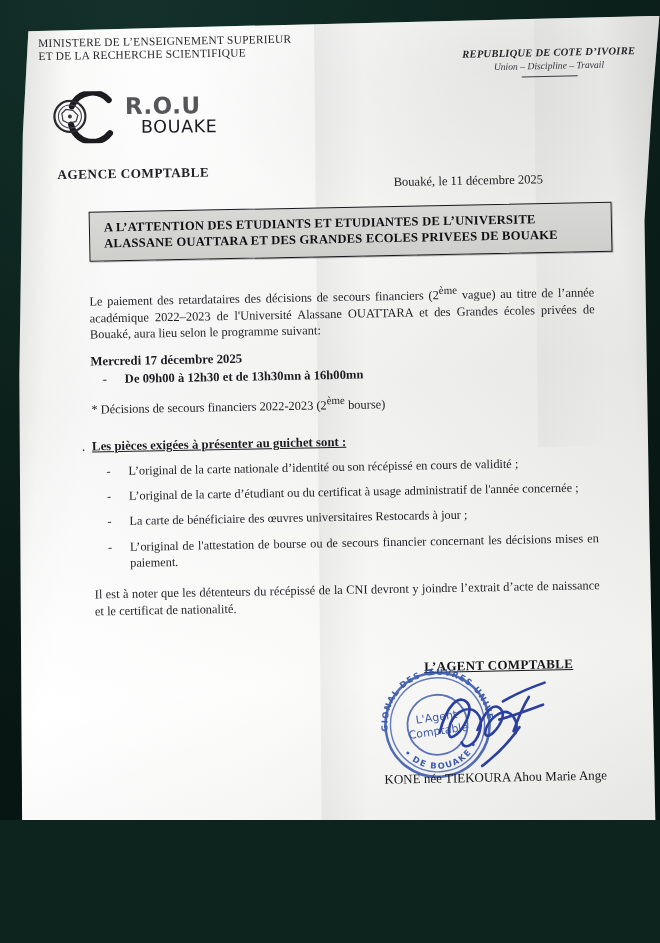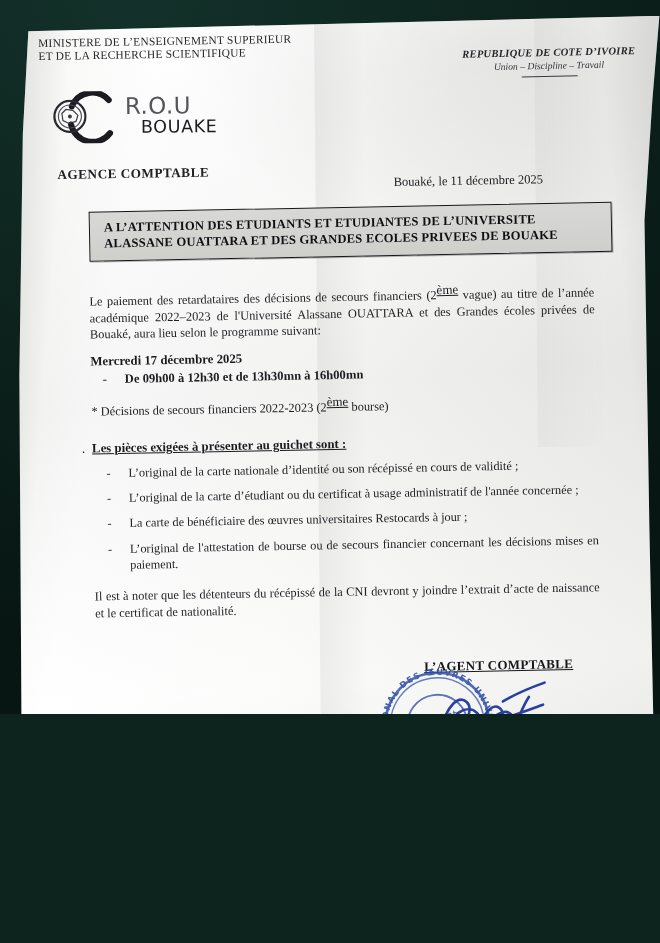--- a/index.html
+++ b/index.html
@@ -4,21 +4,21 @@
 <style>
   html,body{margin:0;padding:0;}
   body{
     width:660px;height:943px;overflow:hidden;
     background:#0d231e;
     font-family:"Liberation Serif", serif;
   }
 
   
   #photo{
-    position:relative;width:660px;height:714px;overflow:hidden;
+    position:relative;width:660px;height:820px;overflow:hidden;
     background:
       radial-gradient(120% 90% at 20% 0%, #13312a 0%, #0c201b 60%, #071613 100%);
   }
   .paper{
     position:absolute;
     left:14px; top:22px; width:648px; height:930px;
     background:
       linear-gradient(100deg, #f4f4f2 0%, #ffffff 18%, #fbfbfa 45%, #f2f2f0 72%, #e9e9e6 100%);
     box-shadow: 0 2px 18px rgba(0,0,0,.55), -3px 0 10px rgba(0,0,0,.35);
     transform: rotate(-0.55deg);
@@ -62,21 +62,21 @@
   .hdr-republic .rule{width:56px;height:0;border-top:1.4px solid #3a3a40;margin:5px auto 0;}
 
   
   .logo{position:absolute;left:38px;top:70px;width:160px;height:52px;}
   .logo .emblem{
     position:absolute;left:0;top:8px;width:34px;height:34px;
   }
   .logo .arcs{position:absolute;left:10px;top:0px;width:56px;height:52px;}
   .logo .txt-main{
     position:absolute;left:72px;top:4px;font-family:"DejaVu Sans",sans-serif;
-    font-weight:normal;font-size:23px;letter-spacing:.5px;color:#55555a;line-height:23px;
+    font-weight:bold;font-size:23px;letter-spacing:.5px;color:#55555a;line-height:23px;
   }
   .logo .txt-sub{
     position:absolute;left:88px;top:27px;font-family:"DejaVu Sans",sans-serif;
     font-weight:normal;font-size:17.5px;letter-spacing:.6px;color:#1b1b20;line-height:18px;
   }
 
   .agence{
     position:absolute;left:42px;top:145px;font-size:13.2px;font-weight:bold;
     letter-spacing:.5px;color:#202025;transform:rotate(-0.4deg);
   }
@@ -97,21 +97,21 @@
   .titlebox div{
     font-size:12.6px;font-weight:bold;line-height:15.5px;letter-spacing:.2px;color:#101014;
   }
 
   
   .body{position:absolute;left:74px;top:265px;width:505px;transform:rotate(-0.5deg);}
   p.para{
     margin:0;font-size:12.4px;line-height:16.6px;text-align:justify;color:#1d1d22;
   }
   .sp{height:11px;}
-  sup{font-size:13px;vertical-align:super;text-decoration:underline;}
+  sup{font-size:11px;vertical-align:super;}
 
   .when{font-size:12.8px;font-weight:bold;margin:0;}
   .when-sub{font-size:12.6px;font-weight:bold;margin:3px 0 0 0;padding-left:34px;position:relative;}
   .when-sub .dash{position:absolute;left:12px;top:0;}
   .starline{font-size:12.4px;margin:0;}
 
   .req-head{
     font-size:12.8px;font-weight:bold;text-decoration:underline;margin:0;position:relative;
   }
   .req-head .dot{position:absolute;left:-10px;top:0;font-weight:normal;}

